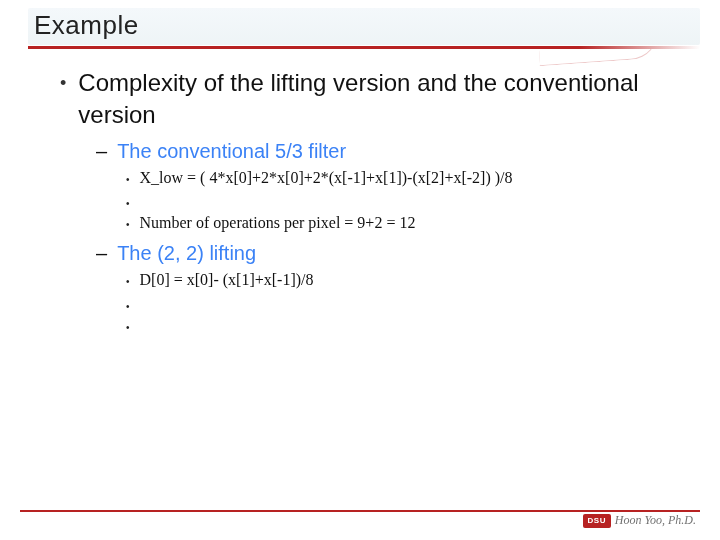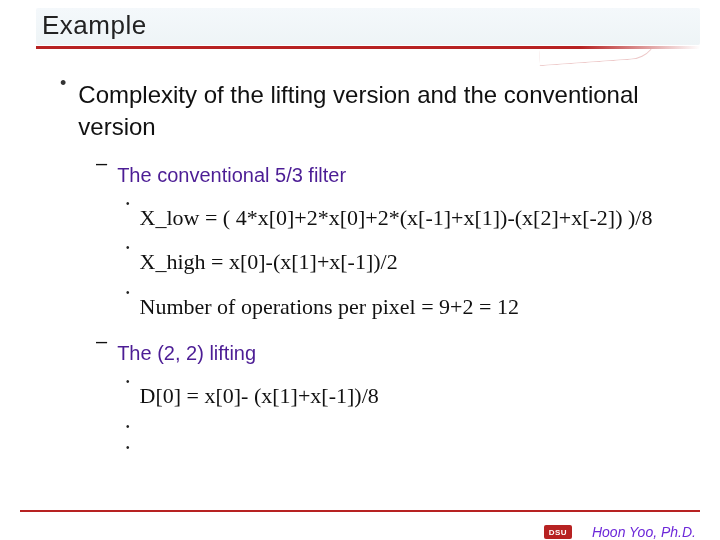--- a/index.html
+++ b/index.html
@@ -1,45 +1,45 @@
 <!DOCTYPE html>
 <html><head>
 <meta charset="utf-8">
 <style>
   * { margin: 0; padding: 0; box-sizing: border-box; }
   html, body { width: 720px; height: 540px; background: #fff; font-family: Arial, Helvetica, sans-serif; overflow: hidden; }
   .slide { position: relative; width: 720px; height: 540px; padding: 8px 20px 28px 20px; }
 
-  .title-wrap { position: relative; margin: 0 0 10px 16px; }
+  .title-wrap { position: relative; margin: 0 0 10px 8px; }
   .title { font-family: Verdana, Arial, sans-serif; font-size: 26px; color: #222; font-weight: 400; letter-spacing: 0.5px; padding: 2px 0 4px 6px; background: linear-gradient(#f4f8fb, #eef4f6); border-radius: 2px; }
   .title-rule { height: 3px; background: linear-gradient(to right, #b72222 0%, #b72222 82%, rgba(183,34,34,0) 100%); margin-top: 1px; position: relative; }
   .title-rule::after { content: ""; position: absolute; right: 40px; top: -14px; width: 120px; height: 28px; border: 1.5px solid rgba(183,34,34,0.25); border-color: transparent transparent rgba(183,34,34,0.25) transparent; border-radius: 0 0 120px 0; transform: rotate(-4deg); }
 
   .content { padding: 8px 20px 0 40px; }
   ul { list-style: none; }
   .lvl1 > li { margin-bottom: 10px; }
   .lvl1 > li > .line { display: flex; align-items: flex-start; }
   .lvl1 .bullet { font-size: 18px; color: #333; margin-right: 12px; margin-top: 6px; display: inline-block; }
-  .lvl1 .txt { font-family: Verdana, Arial, sans-serif; font-size: 24px; color: #111; line-height: 1.35; margin-top: 12px; }
+  .lvl1 .txt { font-family: Verdana, Arial, sans-serif; font-size: 24px; color: #111; line-height: 1.35; }
 
   .lvl2 { padding-left: 36px; margin-top: 6px; }
   .lvl2 > li { margin-bottom: 4px; }
   .lvl2 .line { display: flex; align-items: flex-start; }
   .lvl2 .dash { font-family: Verdana, Arial, sans-serif; font-size: 20px; color: #111; margin-right: 10px; margin-top: 2px; }
-  .lvl2 .txt { font-family: Verdana, Arial, sans-serif; font-size: 20px; color: #4c1d95; }
+  .lvl2 .txt { font-family: Verdana, Arial, sans-serif; font-size: 20px; color: #3b82f6; }
 
   .lvl3 { padding-left: 30px; margin-top: 2px; margin-bottom: 6px; }
   .lvl3 > li { display: flex; align-items: flex-start; margin-bottom: 3px; }
   .lvl3 .dot { font-size: 10px; color: #222; margin-right: 10px; margin-top: 7px; }
-  .lvl3 .txt { font-family: "Times New Roman", Times, serif; font-size: 22px; color: #111; }
+  .lvl3 .txt { font-family: "Times New Roman", Times, serif; font-size: 16px; color: #111; }
 
   .footer-rule { position: absolute; left: 20px; right: 20px; bottom: 28px; height: 2px; background: #b72222; }
-  .footer { position: absolute; right: 24px; bottom: 0; display: flex; align-items: center; gap: 20px; }
+  .footer { position: absolute; right: 24px; bottom: 12px; display: flex; align-items: center; gap: 4px; }
   .logo-badge { width: 28px; height: 14px; background: #b72222; border-radius: 2px; display: flex; align-items: center; justify-content: center; color: #fff; font-size: 8px; font-weight: bold; font-family: Arial, sans-serif; letter-spacing: 0.5px; }
-  .author { font-style: italic; font-family: Liberation Sans, sans-serif; font-size: 14px; color: #6d28d9; }
+  .author { font-style: italic; font-family: Liberation Serif, serif; font-size: 12px; color: #737373; }
 </style>
 </head>
 <body>
 
 <div class="slide">
 
   <div class="title-wrap">
     <div class="title">Example</div>
     <div class="title-rule"></div>
   </div>
@@ -58,21 +58,20 @@
               <span class="dash">–</span>
               <span class="txt">The conventional 5/3 filter</span>
             </div>
             <ul class="lvl3">
               <li>
                   <span class="dot">•</span>
                   <span class="txt">X_low = ( 4*x[0]+2*x[0]+2*(x[-1]+x[1])-(x[2]+x[-2]) )/8</span>
                 </li>
               <li>
                   <span class="dot">•</span>
-                  <span class="txt">X_high = x[0]-(x[1]+x[-1])/2</span>
                 </li>
               <li>
                   <span class="dot">•</span>
                   <span class="txt">Number of operations per pixel = 9+2 = 12</span>
                 </li>
             </ul>
           </li>
           <li>
             <div class="line">
               <span class="dash">–</span>

